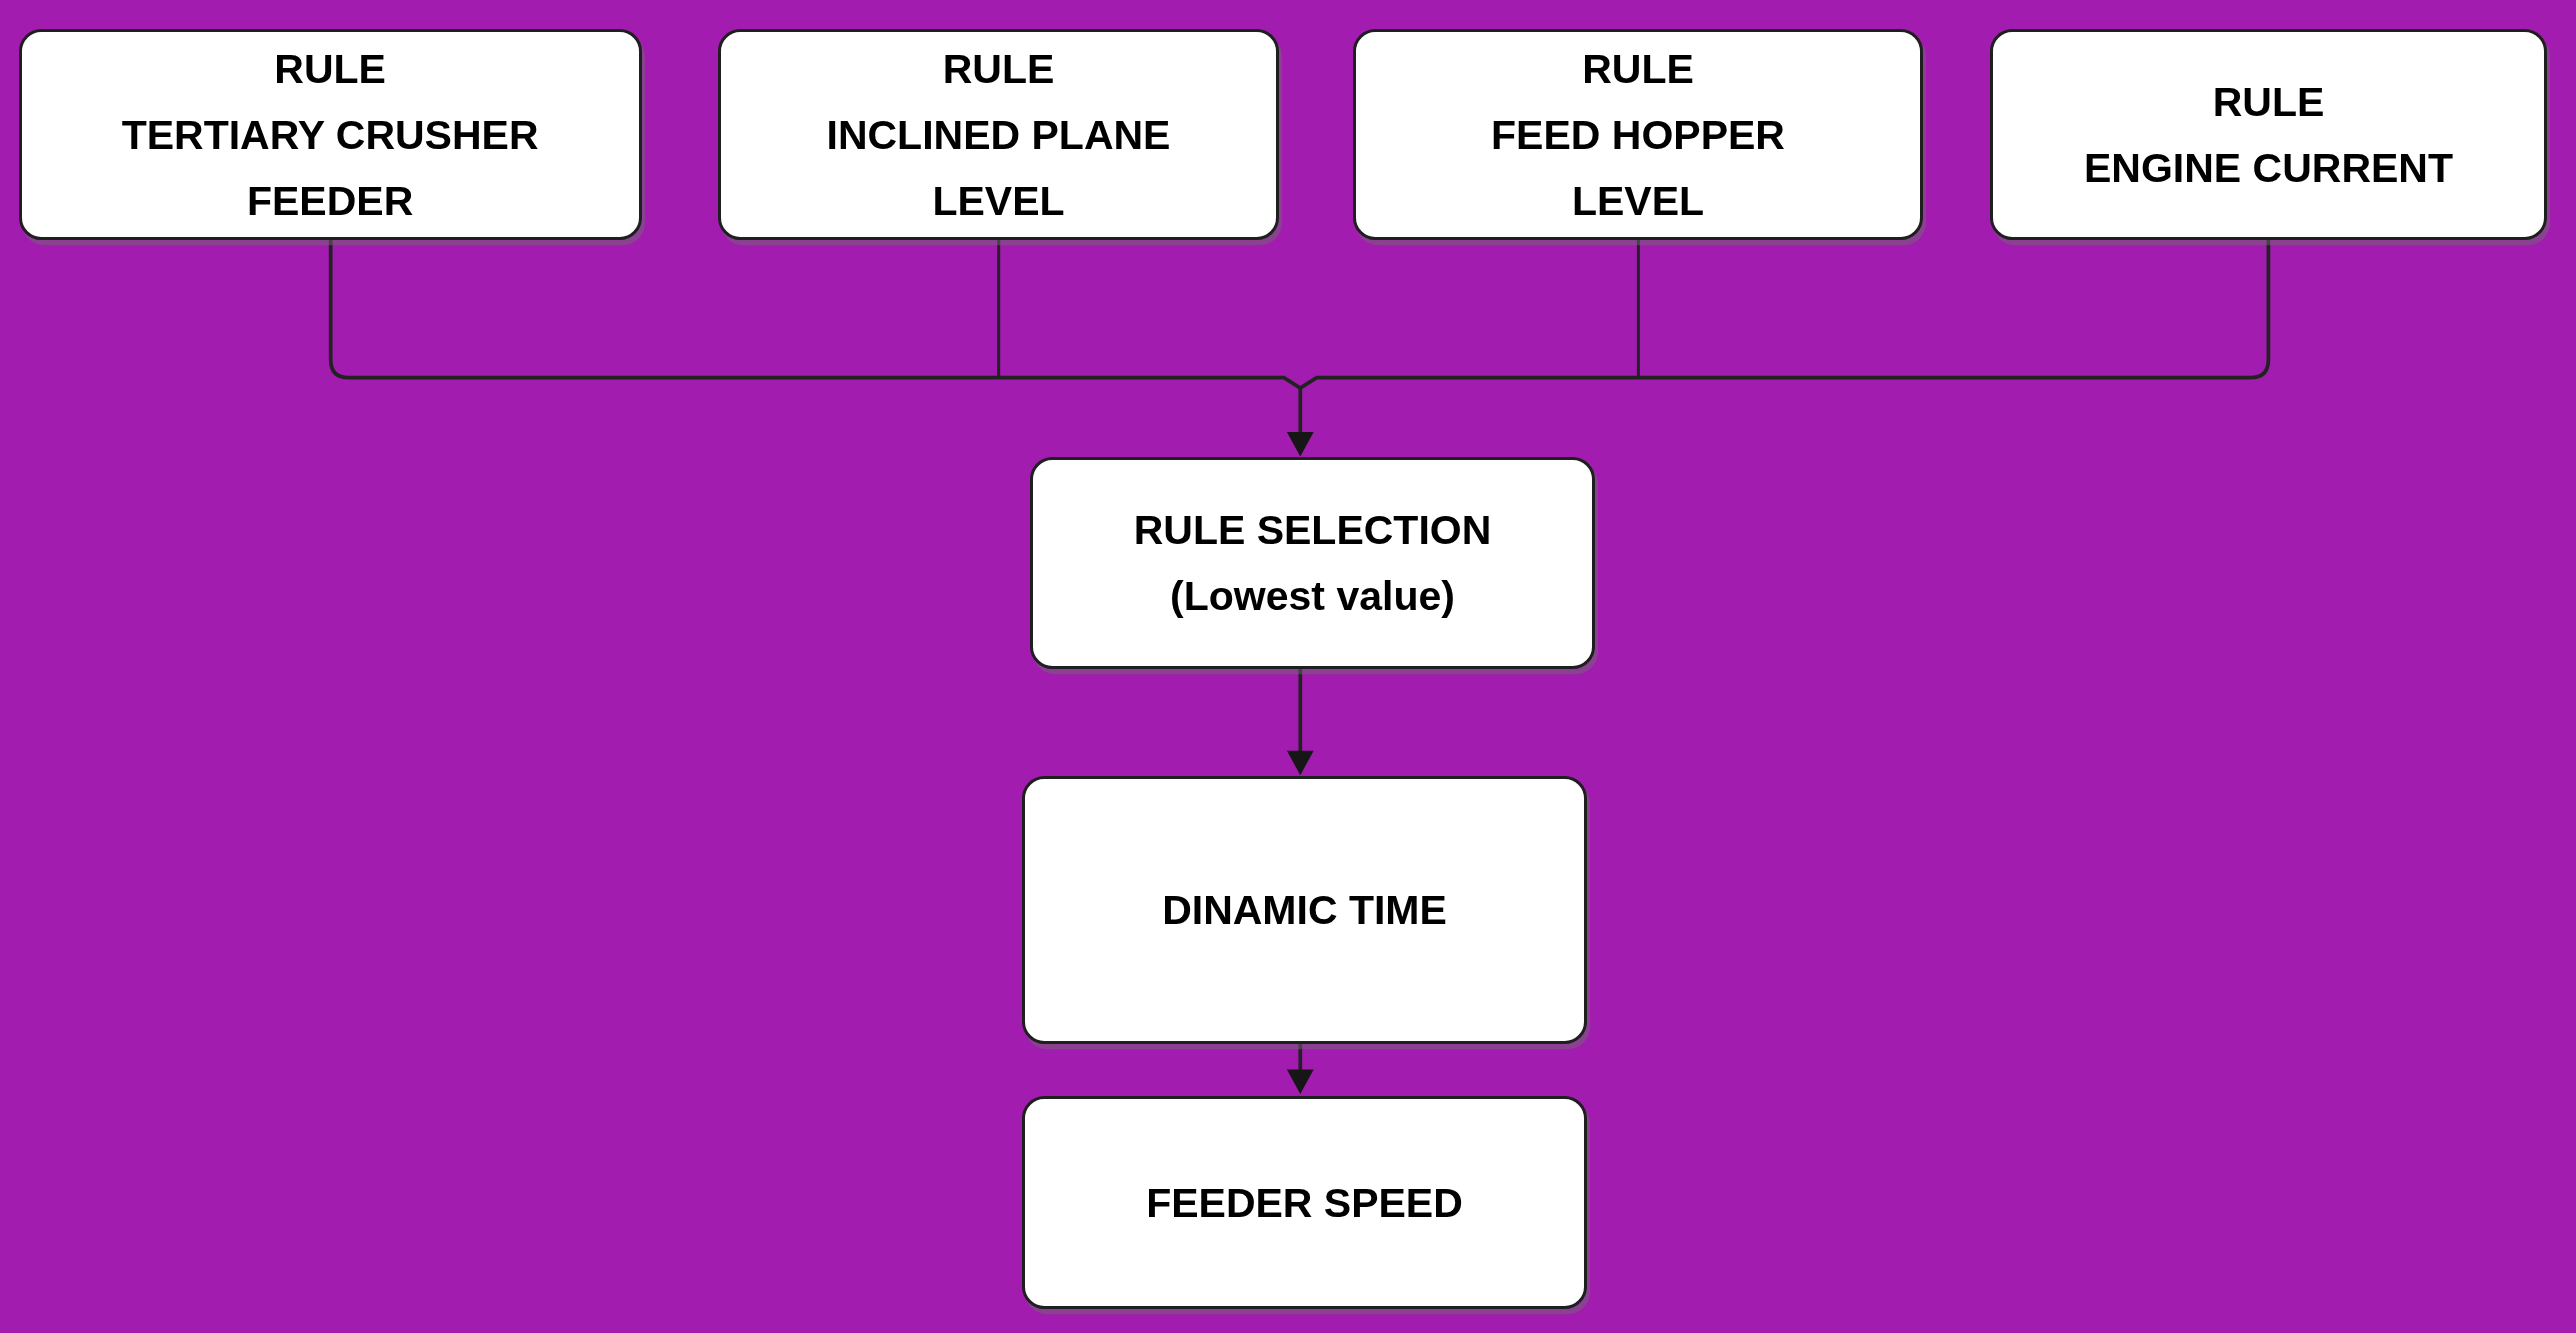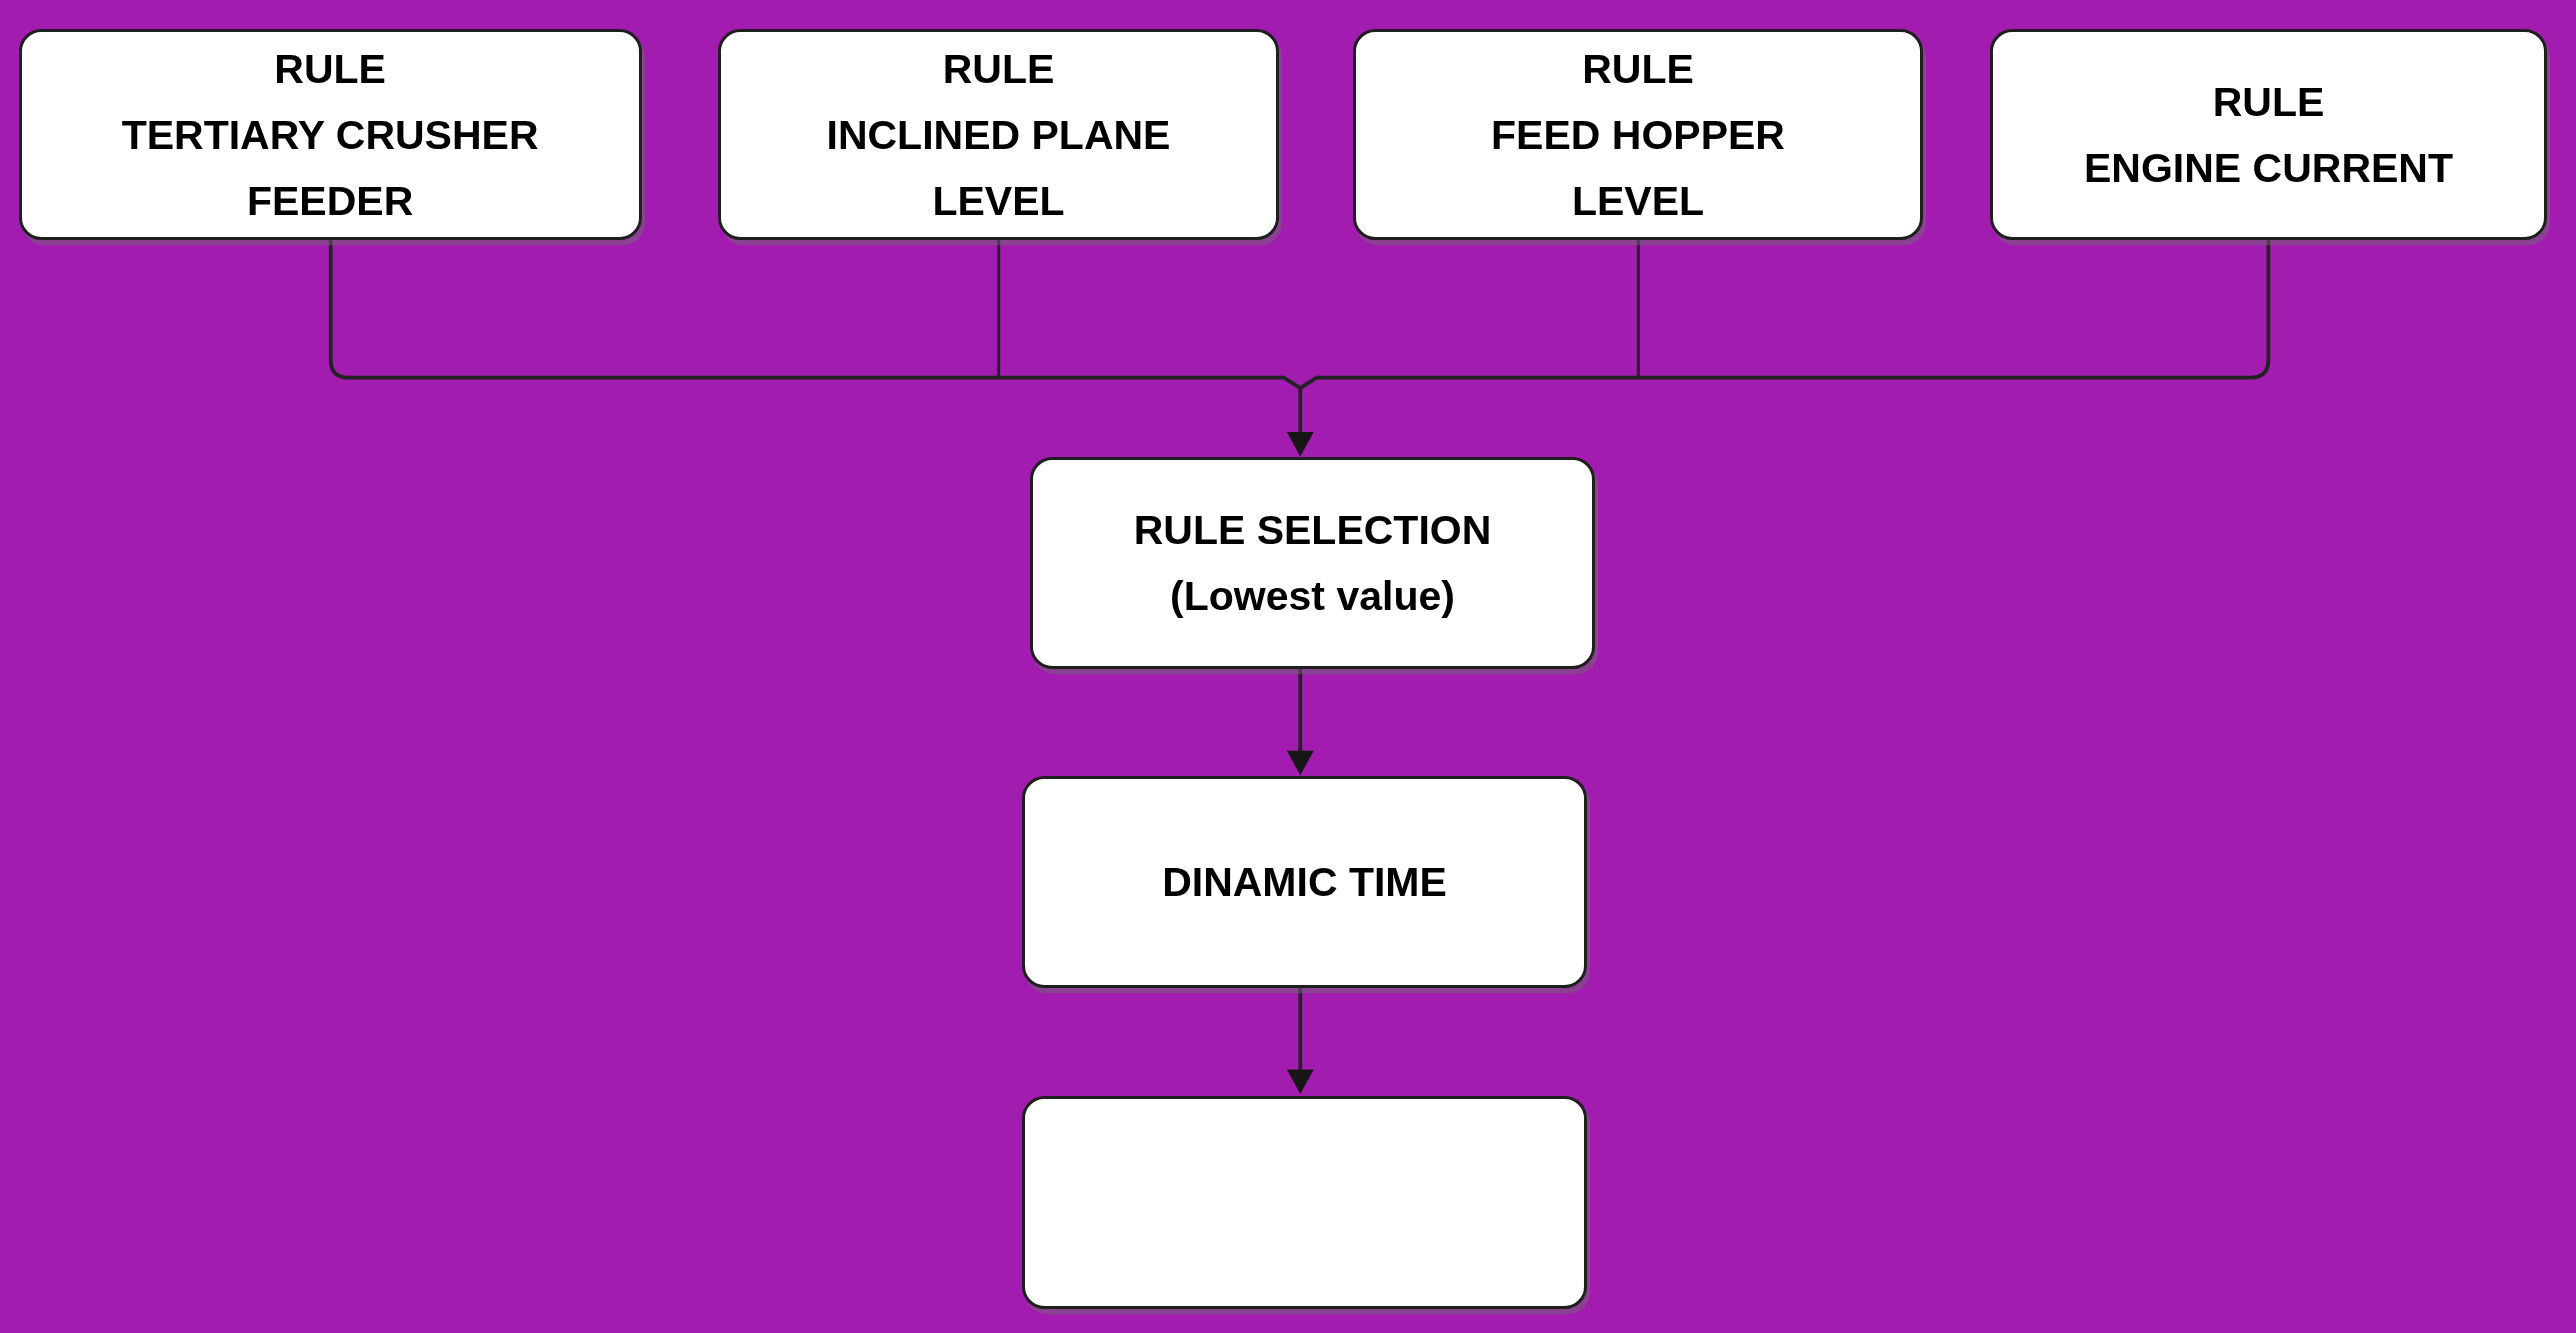--- a/index.html
+++ b/index.html
@@ -40,21 +40,21 @@
     line-height: 66px;
     letter-spacing: 0px;
   }
   
   .n1 { left: 18.6px;   top: 29px;  width: 623px; height: 211px; }
   .n2 { left: 718px;  top: 29px;  width: 561px; height: 211px; }
   .n3 { left: 1353px; top: 29px;  width: 570px; height: 211px; }
   .n4 { left: 1990px; top: 29px;  width: 557px; height: 211px; }
   
   .n5 { left: 1022px; top: 457px;  width: 565px; height: 212px; margin-left: 8px; }
-  .n6 { left: 1022px; top: 776px; width: 565px; height: 212px; }
+  .n6 { left: 1022px; top: 776px; width: 565px; height: 268px; }
   .n7 { left: 1022px; top: 1096px; width: 565px; height: 213px; }
 </style>
 </head>
 <body>
 
 <div class="canvas">
 
   <svg class="connectors" viewBox="0 0 3459 1790" xmlns="http://www.w3.org/2000/svg">
 
     <path d="M444 322 L444 483 Q444 507 468 507 L1724 507 L1746 521 L1768 507 L3022 507 Q3046 507 3046 483 L3046 322" fill="none" stroke="#222222" stroke-width="5"></path>
@@ -98,16 +98,17 @@
   <div class="node n5">
       <div>RULE SELECTION</div>
       <div>(Lowest value)</div>
     </div>
 
   <div class="node n6">
       <div>DINAMIC TIME</div>
     </div>
 
   <div class="node n7">
+      <div>FEEDER SPEED</div>
     </div>
 
 </div>
 
 
 </body></html>

